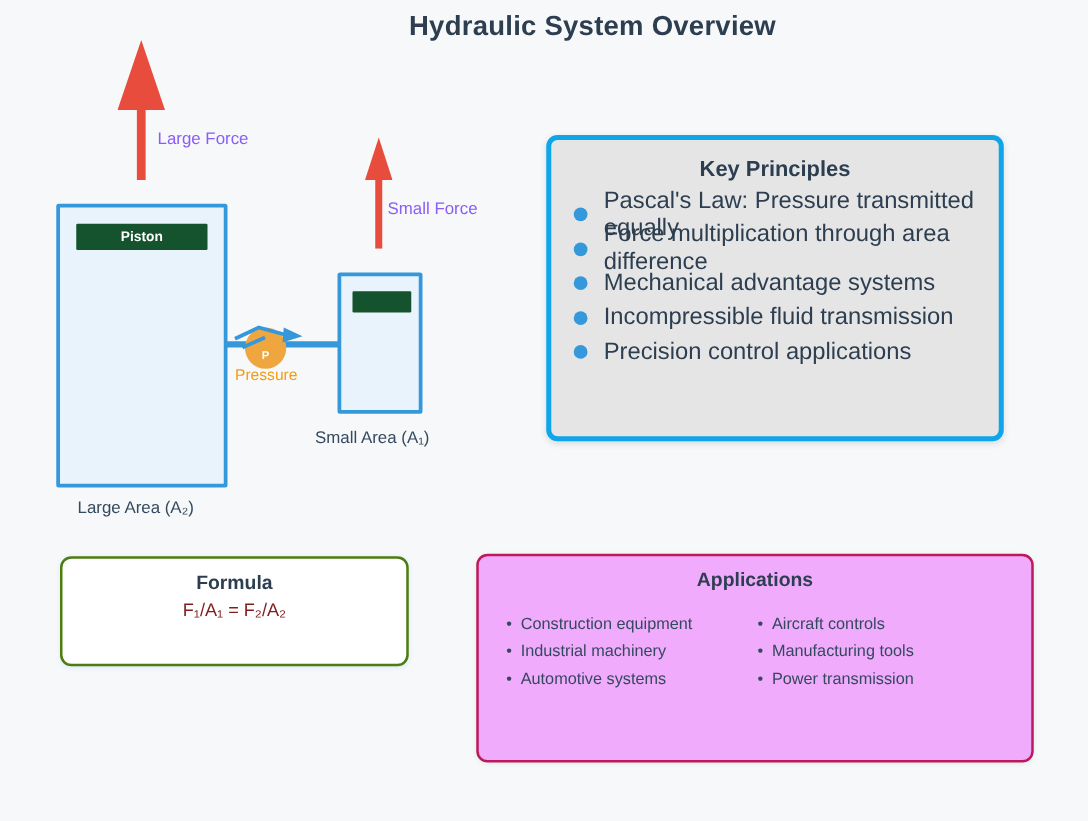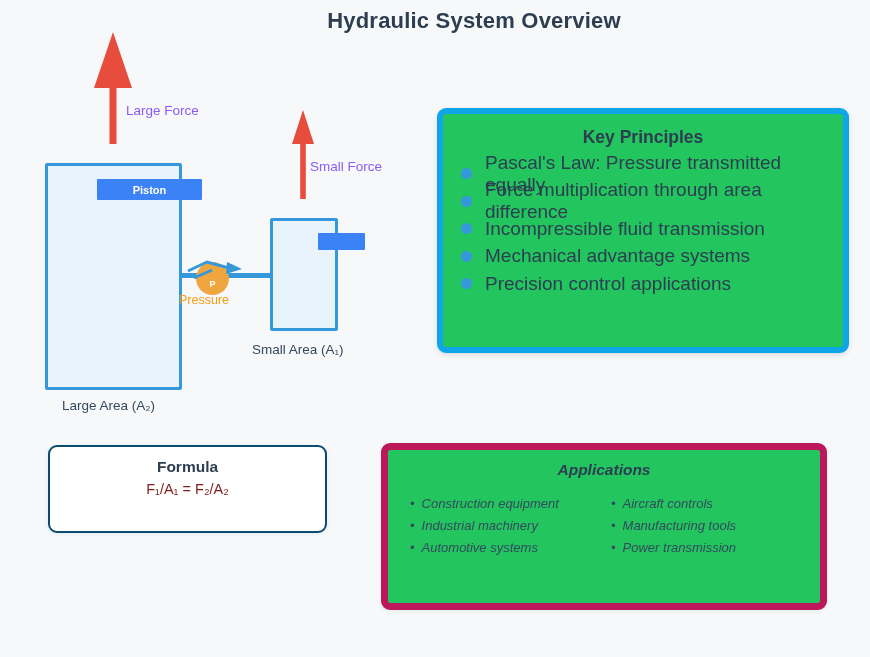--- a/index.html
+++ b/index.html
@@ -24,68 +24,67 @@
 
   
   .force-label{position:absolute;font-size:13.5px;color:#8b5cf6;white-space:nowrap;}
 
   
   .cylinder{
     position:absolute;box-sizing:border-box;
     border:3px solid #3498db;background:#e8f3fb;border-radius:2px;
   }
   .piston{
-    position:absolute;background:#3b82f6;border-radius:1px;
+    position:absolute;background:#14532d;border-radius:1px;
     display:flex;align-items:center;justify-content:center;
-    color:#ffffff;font-size:11px;font-weight:bold;margin-left:36px;
+    color:#ffffff;font-size:11px;font-weight:bold;
   }
   .area-label{position:absolute;font-size:13.5px;color:#34495e;text-align:left;white-space:nowrap;}
 
   
   .pipe{position:absolute;background:#3498db;}
   .pressure-circle{
     position:absolute;width:33px;height:33px;border-radius:50%;
     background:#f0a63e;
     display:flex;align-items:flex-end;justify-content:center;
     color:#ffffff;font-size:9px;font-weight:bold;padding-bottom:6px;
     box-sizing:border-box;
   }
-  .pressure-label{position:absolute;font-size:12.5px;color:#f39c12;text-align:left;}
+  .pressure-label{position:absolute;font-size:12.5px;color:#f39c12;text-align:center;}
 
   
   .kp-box{
-    position:absolute;left:437px;top:108px;width:412px;height:245px;
-    box-sizing:border-box;background:#22c55e;
-    border:6px solid #0ea5e9;border-radius:9px;
+    position:absolute;left:437px;top:108px;width:366px;height:245px;
+    box-sizing:border-box;background:#e5e5e5;
+    border:4px solid #0ea5e9;border-radius:9px;
     box-shadow:0 2px 5px rgba(44,62,80,.15);
   }
   .kp-title{margin-top:13px;text-align:center;font-size:17.5px;font-weight:bold;color:#2c3e50;}
   .kp-list{position:absolute;top:46px;left:18px;right:14px;list-style:none;margin:0;padding:0;}
   .kp-list li{height:27.5px;display:flex;align-items:center;font-size:19px;color:#2c3e50;}
   .kp-dot{width:11px;height:11px;border-radius:50%;background:#3498db;margin-right:13px;flex:0 0 auto;}
 
   
   .formula-box{
     position:absolute;left:48px;top:445px;width:279px;height:88px;
     box-sizing:border-box;background:#ffffff;
-    border:2px solid #0c4a6e;border-radius:9px;
+    border:2px solid #4d7c0f;border-radius:9px;
     box-shadow:0 1px 4px rgba(52,152,219,.12);
     text-align:center;
   }
   .formula-title{margin-top:11px;font-size:15.5px;font-weight:bold;color:#2c3e50;}
   .formula-eq{margin-top:5px;font-size:14.5px;color:#7f1d1d;}
   .formula-sub{margin-top:6px;font-size:12px;color:#95a5a6;}
 
   
   .apps-box{
     position:absolute;left:381px;top:443px;width:446px;height:167px;
-    box-sizing:border-box;background:#22c55e;
-    border:7px solid #be185d;border-radius:9px;
+    box-sizing:border-box;background:#f0abfc;
+    border:2px solid #be185d;border-radius:9px;
     box-shadow:0 1px 4px rgba(46,184,92,.12);
-    font-style:italic;
   }
   .apps-title{margin-top:11px;text-align:center;font-size:15.5px;font-weight:bold;color:#2c3e50;}
   .apps-cols{display:flex;margin-top:13px;padding-left:22px;}
   .app-col{width:201px;}
   .app-item{height:22px;display:flex;align-items:center;font-size:13px;color:#34495e;white-space:nowrap;}
   .app-bullet{margin-right:7px;color:#34495e;}
 </style>
 </head>
 <body>
 
@@ -135,25 +134,25 @@
       <li>
         <span class="kp-dot"></span>
         <span>Pascal's Law: Pressure transmitted equally</span>
       </li>
       <li>
         <span class="kp-dot"></span>
         <span>Force multiplication through area difference</span>
       </li>
       <li>
         <span class="kp-dot"></span>
-        <span>Incompressible fluid transmission</span>
+        <span>Mechanical advantage systems</span>
       </li>
       <li>
         <span class="kp-dot"></span>
-        <span>Mechanical advantage systems</span>
+        <span>Incompressible fluid transmission</span>
       </li>
       <li>
         <span class="kp-dot"></span>
         <span>Precision control applications</span>
       </li>
     </ul>
   </div>
 
   <div class="formula-box">
     <div class="formula-title">Formula</div>

